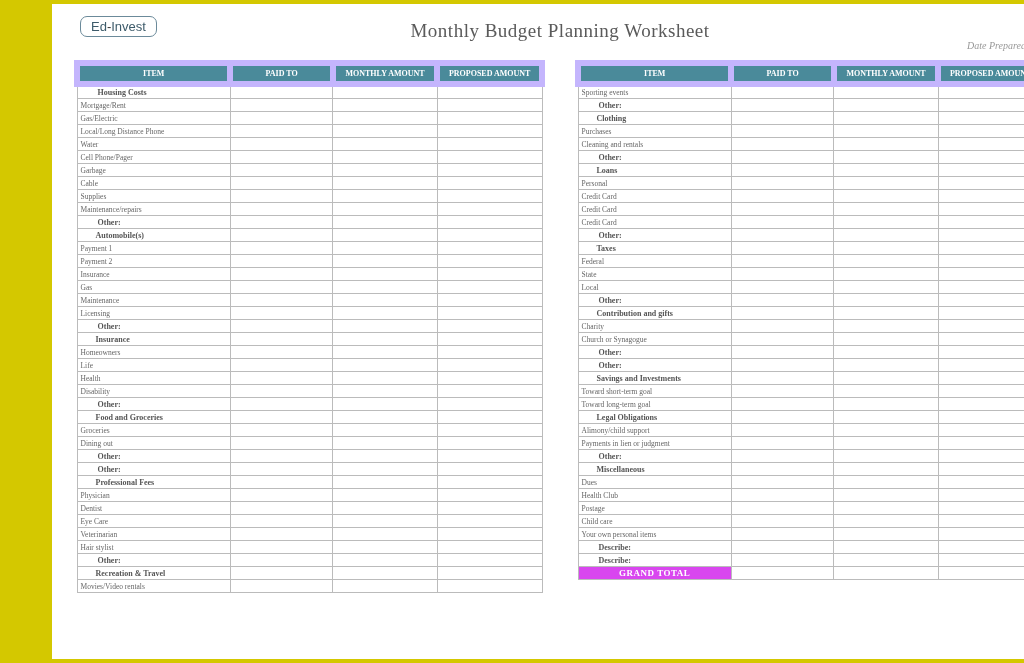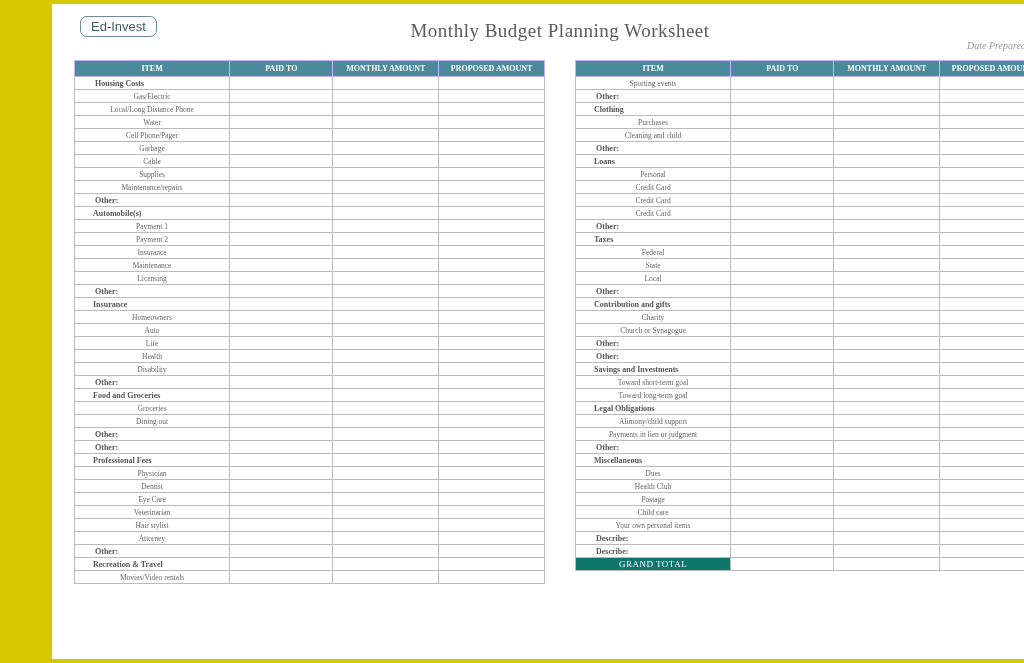--- a/index.html
+++ b/index.html
@@ -38,32 +38,32 @@
   }
   .columns { display: flex; gap: 30px; margin-top: 6px; }
   .col { flex: 1; }
   table {
     width: 100%; border-collapse: collapse; table-layout: fixed;
     font-size: 8px; color: #555;
   }
   th {
     background: #4a8a9a; color: #fff; font-weight: bold;
     font-size: 8px; text-align: center; padding: 3px 2px;
-    border: 1px solid #c4b5fd; font-family: Georgia, serif;
+    border: 6px solid #c4b5fd; font-family: Georgia, serif;
     text-transform: uppercase;
   }
   td {
     border: 1px solid #bbb; height: 13px; padding: 0 3px;
     vertical-align: middle; line-height: 11px;
   }
-  td.item { text-align: center; font-size: 7.5px; color:#666; }
+  td.item { text-align: left; font-size: 7.5px; color:#666; }
   td.section { text-align: left; font-weight: bold; font-size: 8px; color:#555; padding-left:20px;}
   td.subsection { text-align: left; font-weight: bold; font-size: 8px; color:#555; padding-left:18px;font-family:Liberation Serif, serif;}
   td.grand {
-    background: #0f766e; color: #fff; font-weight: normal;
+    background: #d946ef; color: #fff; font-weight: bold;
     text-align: center; font-size: 9px; letter-spacing:0.5px;
   }
   col.c1 { width: 33%; } col.c2 { width: 22%; }
   col.c3 { width: 22.5%; } col.c4 { width: 22.5%; }
 </style>
 </head>
 <body>
 
 <div class="page">
   <div class="header">
@@ -92,20 +92,26 @@
         </tr>
           </thead>
         <tbody id="left-body">
             <tr>
               <td class="section">Housing Costs</td>
               <td></td>
               <td></td>
               <td></td>
             </tr>
             <tr>
+              <td class="item">Mortgage/Rent</td>
+              <td></td>
+              <td></td>
+              <td></td>
+            </tr>
+            <tr>
               <td class="item">Gas/Electric</td>
               <td></td>
               <td></td>
               <td></td>
             </tr>
             <tr>
               <td class="item">Local/Long Distance Phone</td>
               <td></td>
               <td></td>
               <td></td>
@@ -170,20 +176,26 @@
               <td></td>
               <td></td>
             </tr>
             <tr>
               <td class="item">Insurance</td>
               <td></td>
               <td></td>
               <td></td>
             </tr>
             <tr>
+              <td class="item">Gas</td>
+              <td></td>
+              <td></td>
+              <td></td>
+            </tr>
+            <tr>
               <td class="item">Maintenance</td>
               <td></td>
               <td></td>
               <td></td>
             </tr>
             <tr>
               <td class="item">Licensing</td>
               <td></td>
               <td></td>
               <td></td>
@@ -200,26 +212,20 @@
               <td></td>
               <td></td>
             </tr>
             <tr>
               <td class="item">Homeowners</td>
               <td></td>
               <td></td>
               <td></td>
             </tr>
             <tr>
-              <td class="item">Auto</td>
-              <td></td>
-              <td></td>
-              <td></td>
-            </tr>
-            <tr>
               <td class="item">Life</td>
               <td></td>
               <td></td>
               <td></td>
             </tr>
             <tr>
               <td class="item">Health</td>
               <td></td>
               <td></td>
               <td></td>
@@ -291,26 +297,20 @@
               <td></td>
             </tr>
             <tr>
               <td class="item">Veterinarian</td>
               <td></td>
               <td></td>
               <td></td>
             </tr>
             <tr>
               <td class="item">Hair stylist</td>
-              <td></td>
-              <td></td>
-              <td></td>
-            </tr>
-            <tr>
-              <td class="item">Attorney</td>
               <td></td>
               <td></td>
               <td></td>
             </tr>
             <tr>
               <td class="section">Other:</td>
               <td></td>
               <td></td>
               <td></td>
             </tr>
@@ -364,21 +364,21 @@
               <td></td>
               <td></td>
             </tr>
             <tr>
               <td class="item">Purchases</td>
               <td></td>
               <td></td>
               <td></td>
             </tr>
             <tr>
-              <td class="item">Cleaning and child</td>
+              <td class="item">Cleaning and rentals</td>
               <td></td>
               <td></td>
               <td></td>
             </tr>
             <tr>
               <td class="section">Other:</td>
               <td></td>
               <td></td>
               <td></td>
             </tr>

